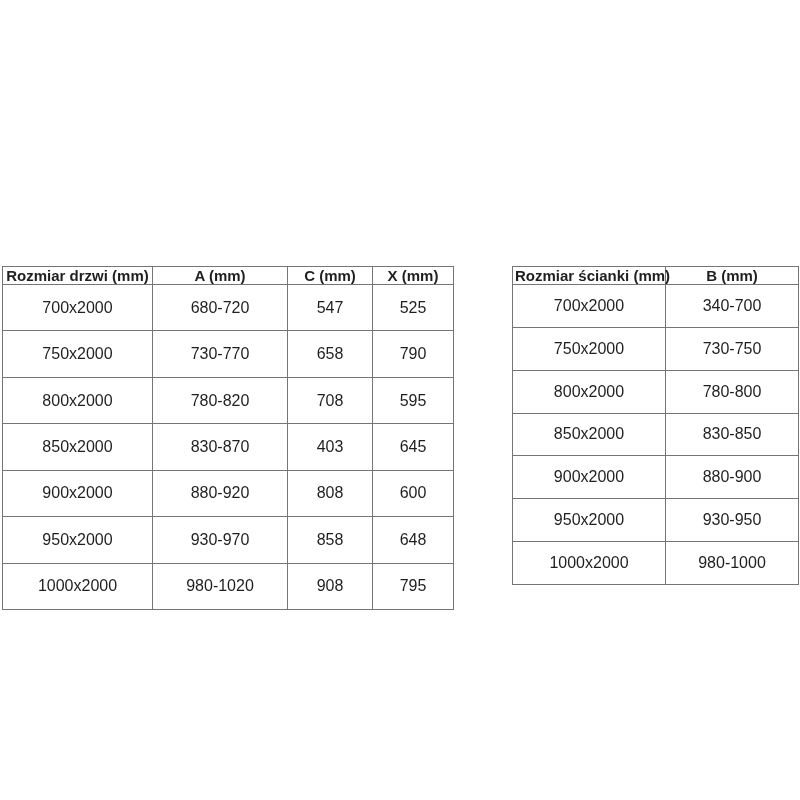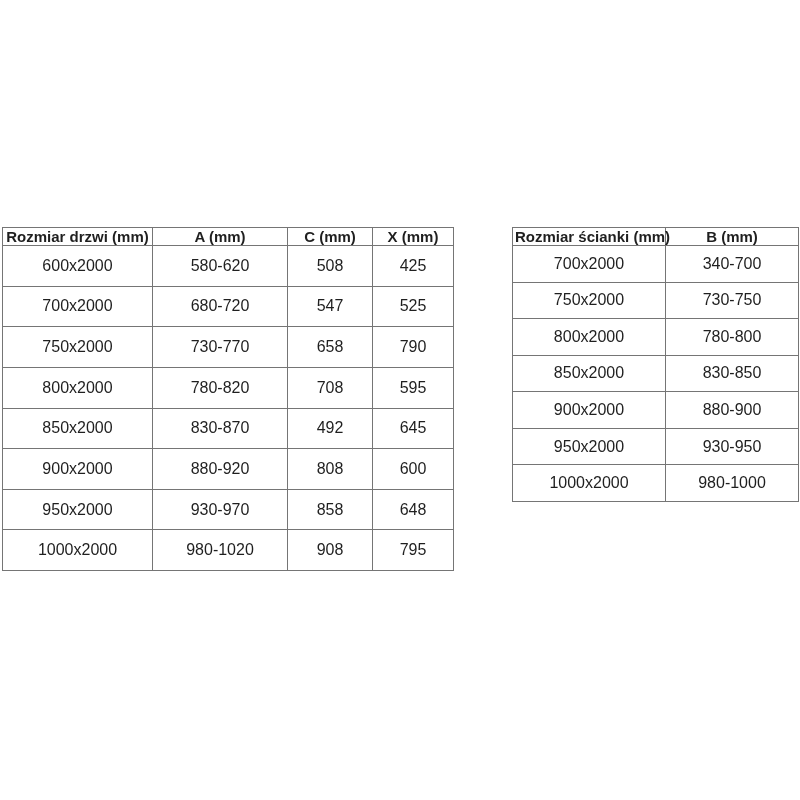--- a/index.html
+++ b/index.html
@@ -13,20 +13,21 @@
     position: relative;
     width: 800px; height: 800px;
     background: #ffffff;
     overflow: hidden;
   }
   table.spec {
     position: absolute;
     border-collapse: collapse;
     table-layout: fixed;
     background: #ffffff;
+    margin-top: 39px;
   }
   table.spec th, table.spec td {
     border: 1.4px solid #757575;
     text-align: center;
     vertical-align: middle;
     padding: 0 2px;
     overflow: visible;
   }
   table.spec th {
     font-size: 15px;
@@ -39,21 +40,21 @@
     font-weight: normal;
     white-space: nowrap;
     color: #1f1f1f;
   }
   #door-table {
     left: 2px; top: 227px;
     width: 451px; height: 344px;
   }
   #wall-table {
     left: 512px; top: 227px;
-    width: 286px; height: 275px;
+    width: 286px; height: 319px;
   }
 </style>
 </head>
 <body>
 
 <div class="page">
 
   <table class="spec" id="door-table">
     <colgroup>
       <col style="width:150px">
@@ -64,47 +65,41 @@
     <thead>
       <tr>
         <th>Rozmiar drzwi (mm)</th>
         <th>A (mm)</th>
         <th>C (mm)</th>
         <th>X (mm)</th>
       </tr>
     </thead>
     <tbody>
       <tr>
-        <td>600x2000</td>
-        <td>580-620</td>
-        <td>508</td>
-        <td>425</td>
-      </tr>
-      <tr>
         <td>700x2000</td>
         <td>680-720</td>
         <td>547</td>
         <td>525</td>
       </tr>
       <tr>
         <td>750x2000</td>
         <td>730-770</td>
         <td>658</td>
         <td>790</td>
       </tr>
       <tr>
         <td>800x2000</td>
         <td>780-820</td>
         <td>708</td>
         <td>595</td>
       </tr>
       <tr>
         <td>850x2000</td>
         <td>830-870</td>
-        <td>492</td>
+        <td>403</td>
         <td>645</td>
       </tr>
       <tr>
         <td>900x2000</td>
         <td>880-920</td>
         <td>808</td>
         <td>600</td>
       </tr>
       <tr>
         <td>950x2000</td>

